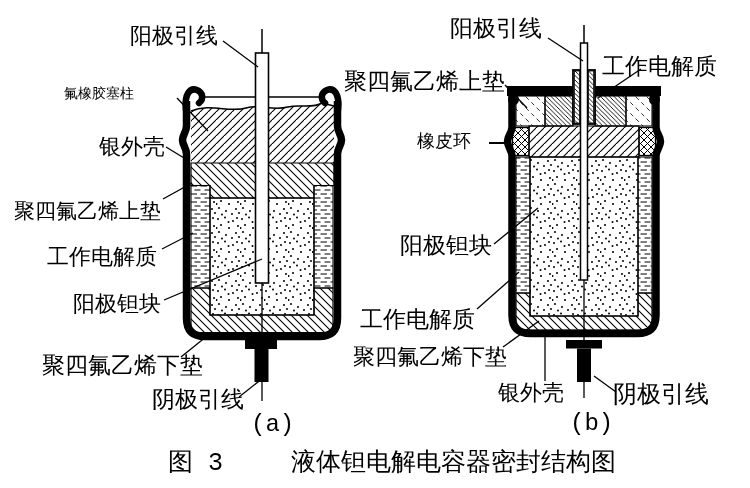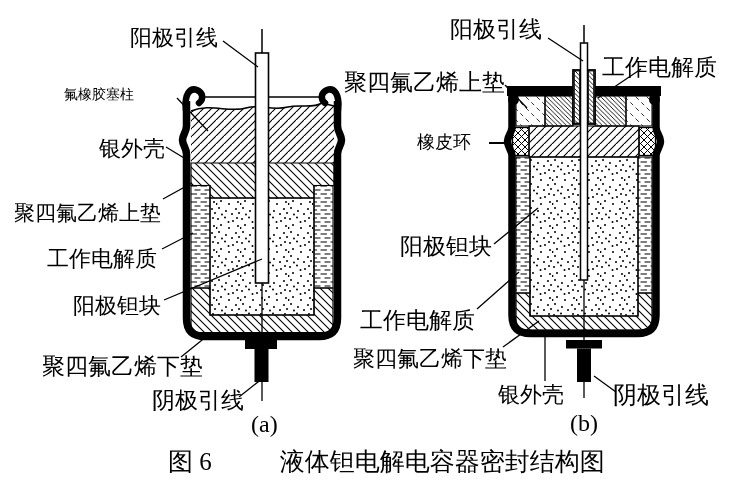--- a/index.html
+++ b/index.html
@@ -1,18 +1,18 @@
 <!DOCTYPE html>
 <html><head>
 <meta charset="utf-8">
 <style>
   html,body{margin:0;padding:0;background:#fff;}
   #stage{
     position:relative;width:750px;height:488px;background:#fff;overflow:hidden;
-    font-family:Liberation Serif, serif;color:#000;
+    font-family:Liberation Mono, monospace;color:#000;
   }
   #drawing{position:absolute;left:0;top:0;}
   .lbl{
     position:absolute;white-space:nowrap;line-height:1.08;
     font-size:22px;letter-spacing:0px;color:#000;
   }
   .tag{position:absolute;font-size:24px;color:#000;}
   #caption{position:absolute;left:168px;top:445px;font-size:25px;color:#000;white-space:nowrap;}
   #caption .cap-title{margin-left:68px;}
 </style>
@@ -180,16 +180,16 @@
   <div class="lbl" style="left:344px;top:71px;font-size:23px">聚四氟乙烯上垫</div>
   <div class="lbl" style="left:417px;top:133px;font-size:18px">橡皮环</div>
   <div class="lbl" style="left:400px;top:235px;font-size:23px">阳极钽块</div>
   <div class="lbl" style="left:360px;top:309px;font-size:23px">工作电解质</div>
   <div class="lbl" style="left:353px;top:347px;font-size:22px">聚四氟乙烯下垫</div>
   <div class="lbl" style="left:498px;top:383px;font-size:22px">银外壳</div>
   <div class="lbl" style="left:613px;top:383px;font-size:24px">阴极引线</div>
   <div class="tag" style="left:570px;top:410px">(b)</div>
 
   <div id="caption">
-    <span class="cap-prefix">图 6</span><span class="cap-title">液体钽电解电容器密封结构图</span>
+    <span class="cap-prefix">图 3</span><span class="cap-title">液体钽电解电容器密封结构图</span>
   </div>
 
 </div>
 
 </body></html>

